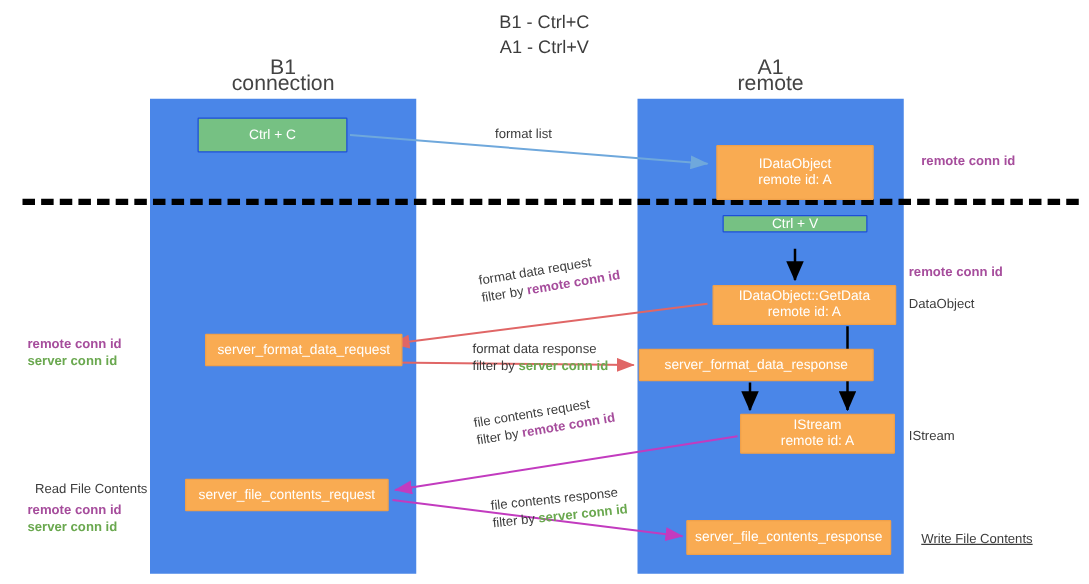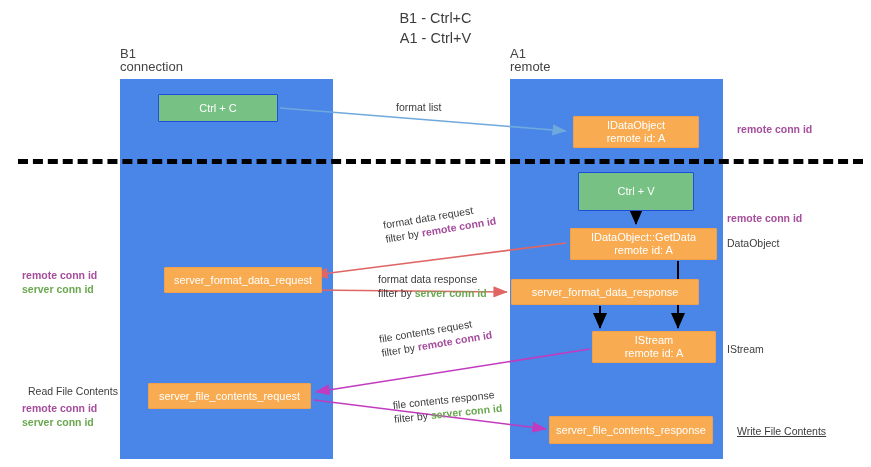--- a/index.html
+++ b/index.html
@@ -7,21 +7,21 @@
        font-family:"Liberation Sans",sans-serif;color:#3c3c3c;}
   .stage{position:absolute;inset:0;padding-left:47px;}
   .abs{position:absolute;}
 
   
   .lane{position:absolute;background:#4a86e8;}
   .lane-left{left:120px;top:79px;width:213px;height:380px;}
   .lane-right{left:510px;top:79px;width:213px;height:380px;}
 
   
-  .lane-head{position:absolute;font-size:13px;line-height:13px;color:#434343;}
+  .lane-head{position:absolute;text-align:center;font-size:17px;line-height:13px;color:#434343;}
   .lane-head .l1{display:block;}
   .lane-head .l2{display:block;}
   #head-left{left:120px;top:47px;width:213px;}
   #head-right{left:510px;top:47px;width:213px;}
 
   
   #title{position:absolute;left:0;top:8px;width:871px;text-align:center;
          font-size:14.5px;line-height:20px;color:#3c3c3c;}
   #title span{display:block;}
 
@@ -31,22 +31,22 @@
 
   
   .node{position:absolute;box-sizing:border-box;display:flex;flex-direction:column;
         align-items:center;justify-content:center;text-align:center;
         font-size:11px;line-height:13px;color:#fff;border-radius:1px;}
   .node.green{background:#76c183;border:1px solid #1d4ed8;}
   .node.orange{background:#f9ab52;border:1px solid #f0a04a;}
   .node .ln{display:block;white-space:nowrap;}
 
   #n-ctrlc{left:158px;top:94px;width:120px;height:28px;}
-  #n-idataobject{left:573px;top:116px;width:126px;height:32px;}
-  #n-ctrlv{left:578px;top:172px;width:116px;height:39px;}
+  #n-idataobject{left:573px;top:116px;width:126px;height:44px;}
+  #n-ctrlv{left:578px;top:172px;width:116px;height:14px;}
   #n-getdata{left:570px;top:228px;width:147px;height:32px;}
   #n-fmtreq{left:164px;top:267px;width:158px;height:26px;}
   #n-fmtresp{left:511px;top:279px;width:188px;height:26px;}
   #n-istream{left:592px;top:331px;width:124px;height:32px;}
   #n-filereq{left:148px;top:383px;width:163px;height:26px;}
   #n-fileresp{left:549px;top:416px;width:164px;height:28px;}
 
   
   .elabel{position:absolute;font-size:10.5px;line-height:14px;color:#3c3c3c;white-space:nowrap;}
   .elabel .k{font-weight:bold;}

